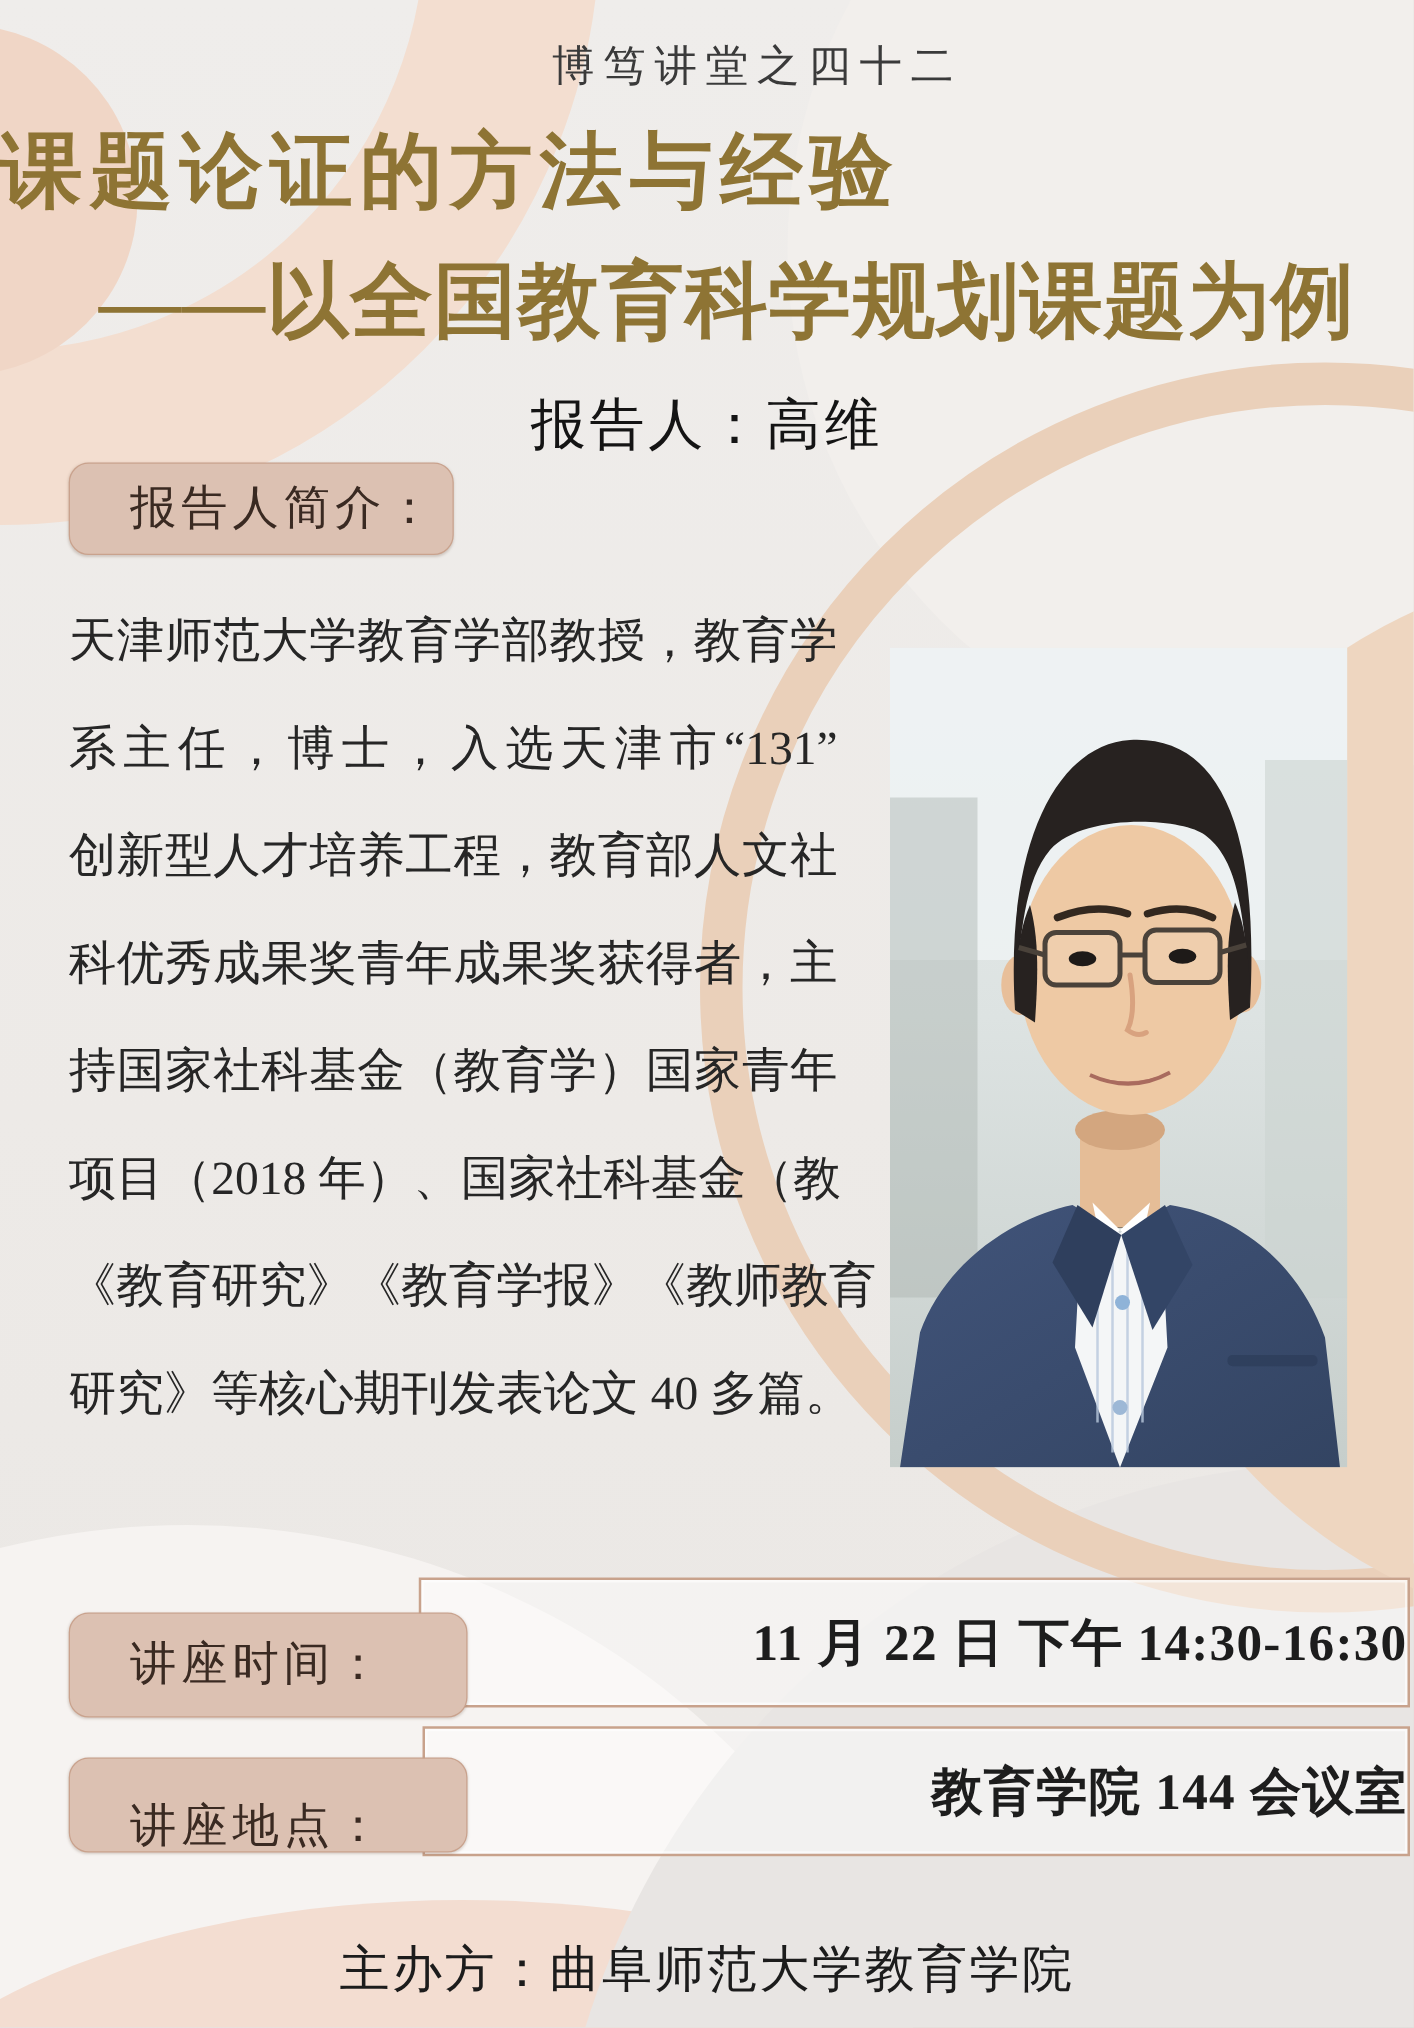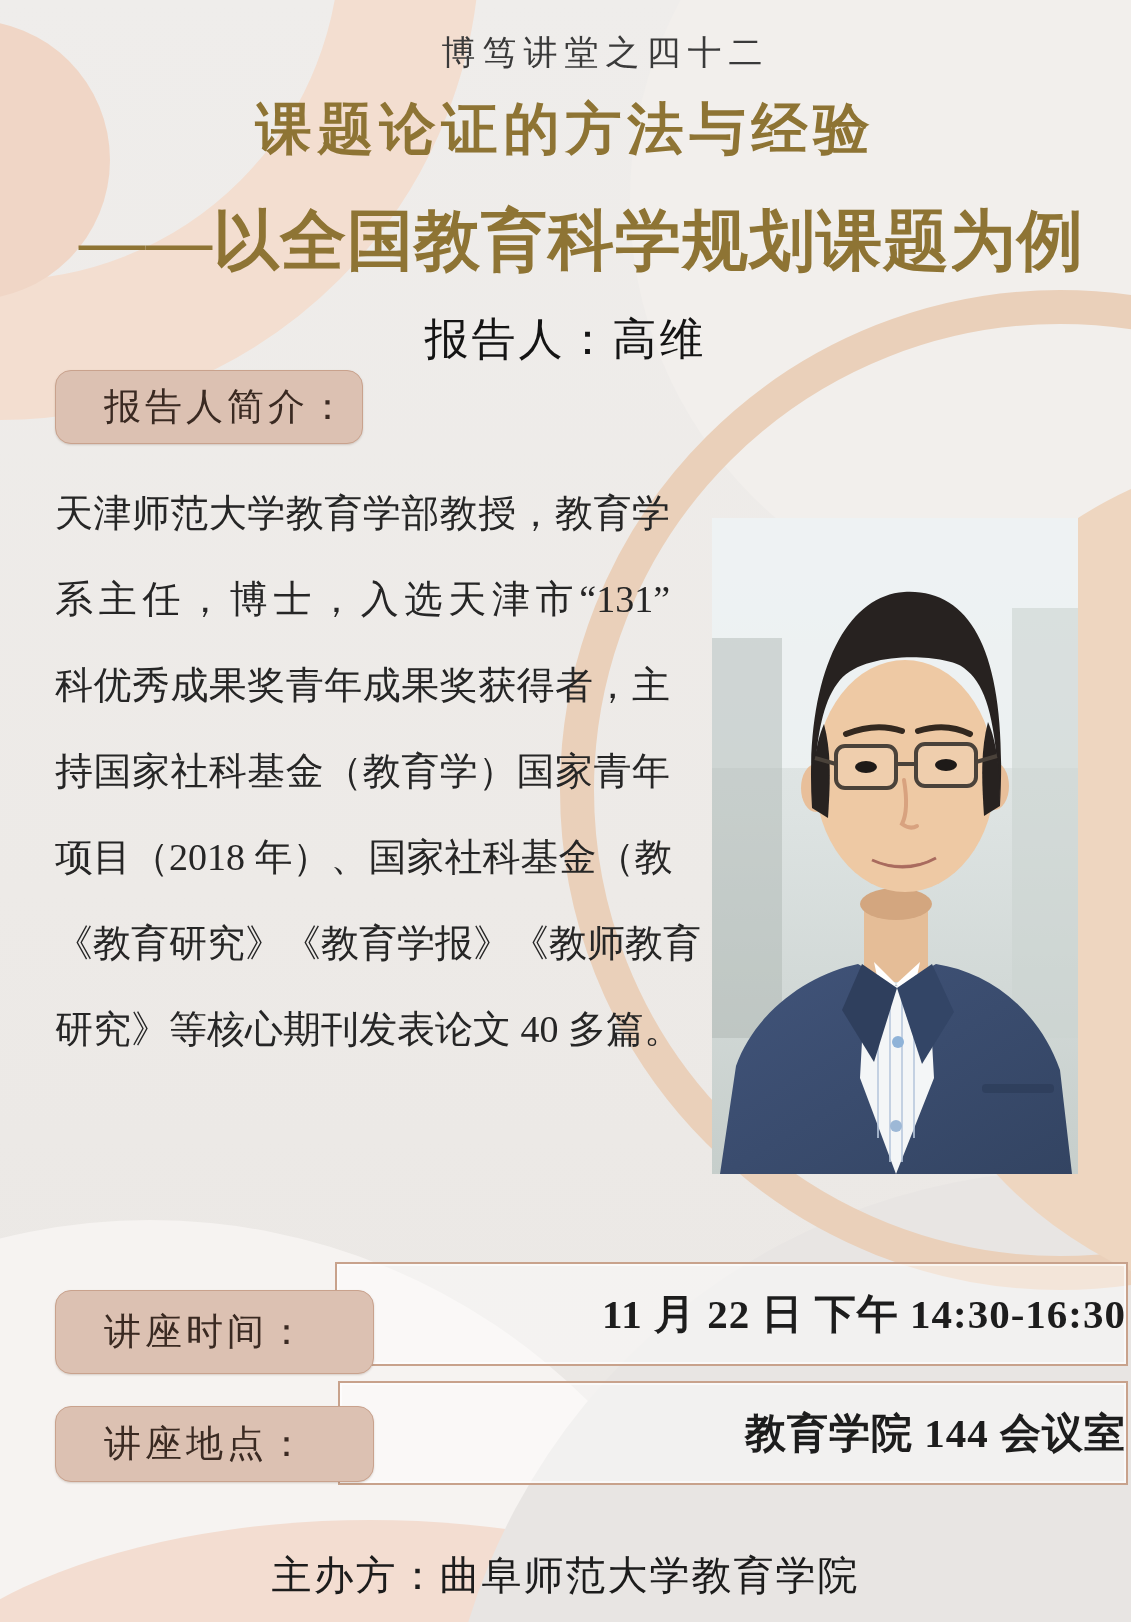--- a/index.html
+++ b/index.html
@@ -14,22 +14,22 @@
   .blob-left{left:-170px;top:20px;width:280px;height:280px;background:#f0d6c6;}
   .circle-topright{left:630px;top:-220px;width:840px;height:840px;background:#f2efec;}
   .ring-photo{left:560px;top:290px;width:932px;height:932px;border:34px solid #ead0ba;background:transparent;}
   .circle-right{left:880px;top:450px;width:860px;height:860px;background:#eed6c0;}
   .pink-bottom{left:-120px;top:1520px;width:980px;height:460px;background:#f3ddd1;border-radius:50%;}
   .circle-bottomwhite{left:-470px;top:1220px;width:1240px;height:1240px;background:#f6f3f1;}
   .circle-bottomgray{left:440px;top:1170px;width:1280px;height:1280px;background:#e8e5e3;}
   
   .series{position:absolute;z-index:2;left:0;top:30px;width:100%;text-align:center;
     font-size:34px;letter-spacing:7px;color:#3a3a3a;margin-left:40px;}
-  .title1{position:absolute;z-index:2;left:0;top:92px;width:100%;margin:0;text-align:center;
-    font-size:56px;font-weight:bold;letter-spacing:6px;color:#8e7434;}
+  .title1{position:absolute;z-index:2;left:0;top:92px;width:100%;margin:0;text-align:left;
+    font-size:66px;font-weight:bold;letter-spacing:6px;color:#8e7434;}
   .title2{position:absolute;z-index:2;left:0;top:180px;width:100%;margin:16px;text-align:center;
     font-size:66px;font-weight:bold;letter-spacing:1px;color:#8e7434;}
   .speaker{position:absolute;z-index:2;left:0;top:292px;width:100%;text-align:center;
     font-size:44px;letter-spacing:3px;color:#141414;margin-top:18px;}
   .label-box{
     position:absolute;z-index:3;background:#dcc1b2;border:1px solid #c9a28d;border-radius:16px;
     color:#3a2a22;box-shadow:0 1px 2px rgba(120,90,70,.25);
   }
   .label-box .label-text{display:block;padding-left:48px;font-size:37px;letter-spacing:4px;}
   .bio-label{left:55px;top:370px;width:306px;height:72px;}
@@ -45,21 +45,21 @@
     position:absolute;z-index:2;border:2px solid #c8a28c;background:rgba(255,255,255,.45);
     box-shadow:inset 0 0 0 2px rgba(255,255,255,.6);
     display:flex;align-items:center;justify-content:flex-end;
     font-size:41px;font-weight:600;color:#1d1d1d;letter-spacing:1px;
   }
   .time-box{left:335px;top:1262px;width:789px;height:100px;}
   .time-label{left:55px;top:1290px;width:317px;height:82px;}
   .time-label .label-text{line-height:82px;}
   .loc-box{left:338px;top:1381px;width:786px;height:100px;}
   .loc-label{left:55px;top:1406px;width:317px;height:74px;}
-  .loc-label .label-text{line-height:74px;}
+  .loc-label .label-text{line-height:74px;margin-top:18px;}
   .organizer{position:absolute;z-index:2;left:0;top:1548px;width:100%;text-align:center;
     font-size:40px;letter-spacing:2px;color:#1c1c1c;}
 </style>
 </head>
 <body>
 
 <div class="poster">
 
   <div class="shape circle-topright"></div>
   <div class="shape ring-topleft"></div>
@@ -75,20 +75,21 @@
   <h1 class="title2">——以全国教育科学规划课题为例</h1>
   <div class="speaker">报告人：高维</div>
 
   <div class="label-box bio-label">
     <span class="label-text">报告人简介：</span>
   </div>
 
   <div class="bio">
     <div class="bio-line">天津师范大学教育学部教授，教育学</div>
     <div class="bio-line">系主任，博士，入选天津市“131”</div>
+    <div class="bio-line">创新型人才培养工程，教育部人文社</div>
     <div class="bio-line">科优秀成果奖青年成果奖获得者，主</div>
     <div class="bio-line">持国家社科基金（教育学）国家青年</div>
     <div class="bio-line">项目（2018 年）、国家社科基金（教</div>
     <div class="bio-line">《教育研究》《教育学报》《教师教育</div>
     <div class="bio-line">研究》等核心期刊发表论文 40 多篇。</div>
   </div>
 
   <div class="photo">
     <svg width="366" height="656" viewBox="0 0 366 656" xmlns="http://www.w3.org/2000/svg">
       <defs>

